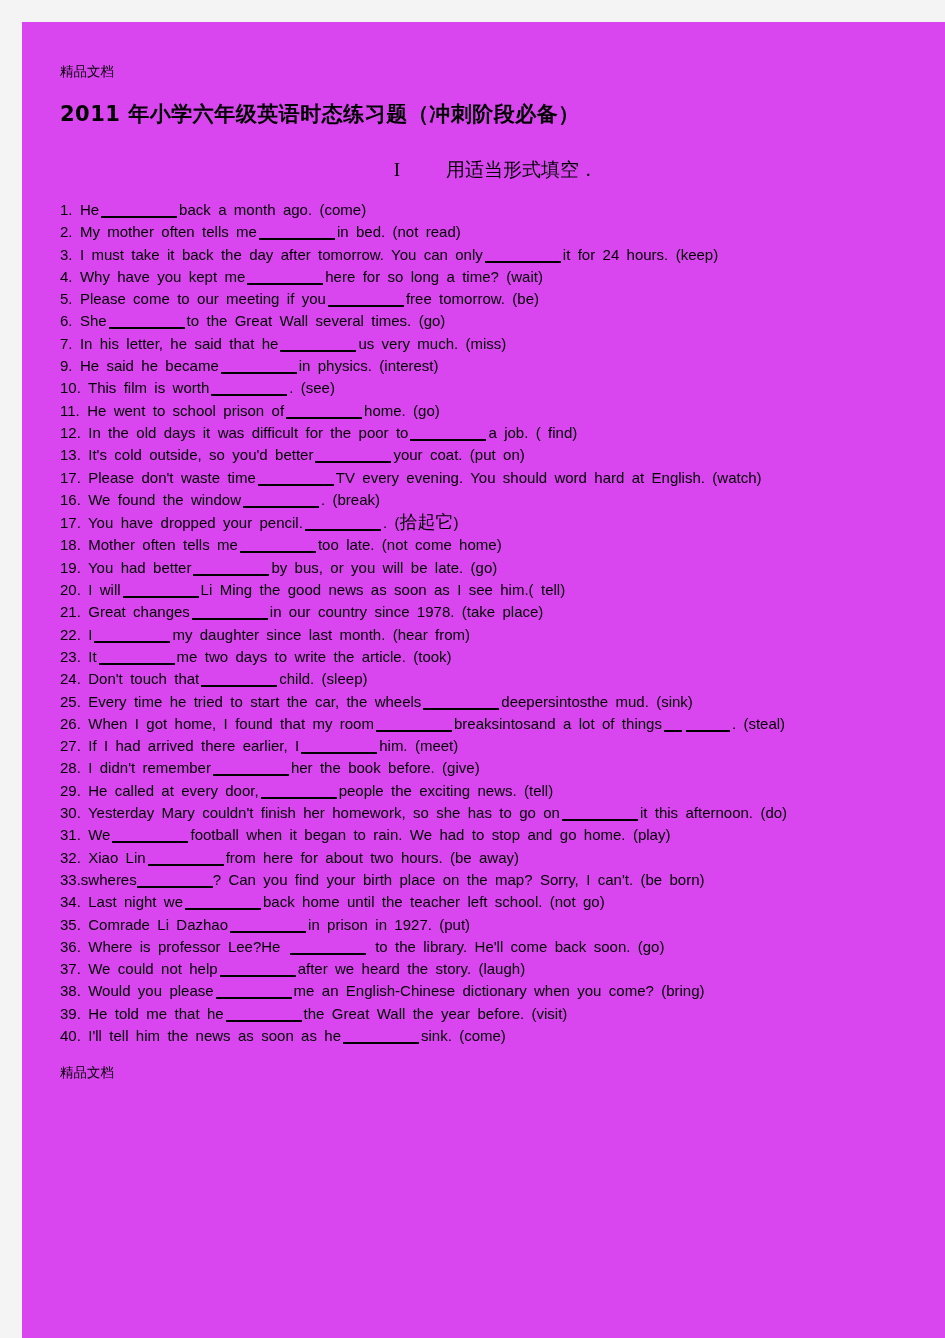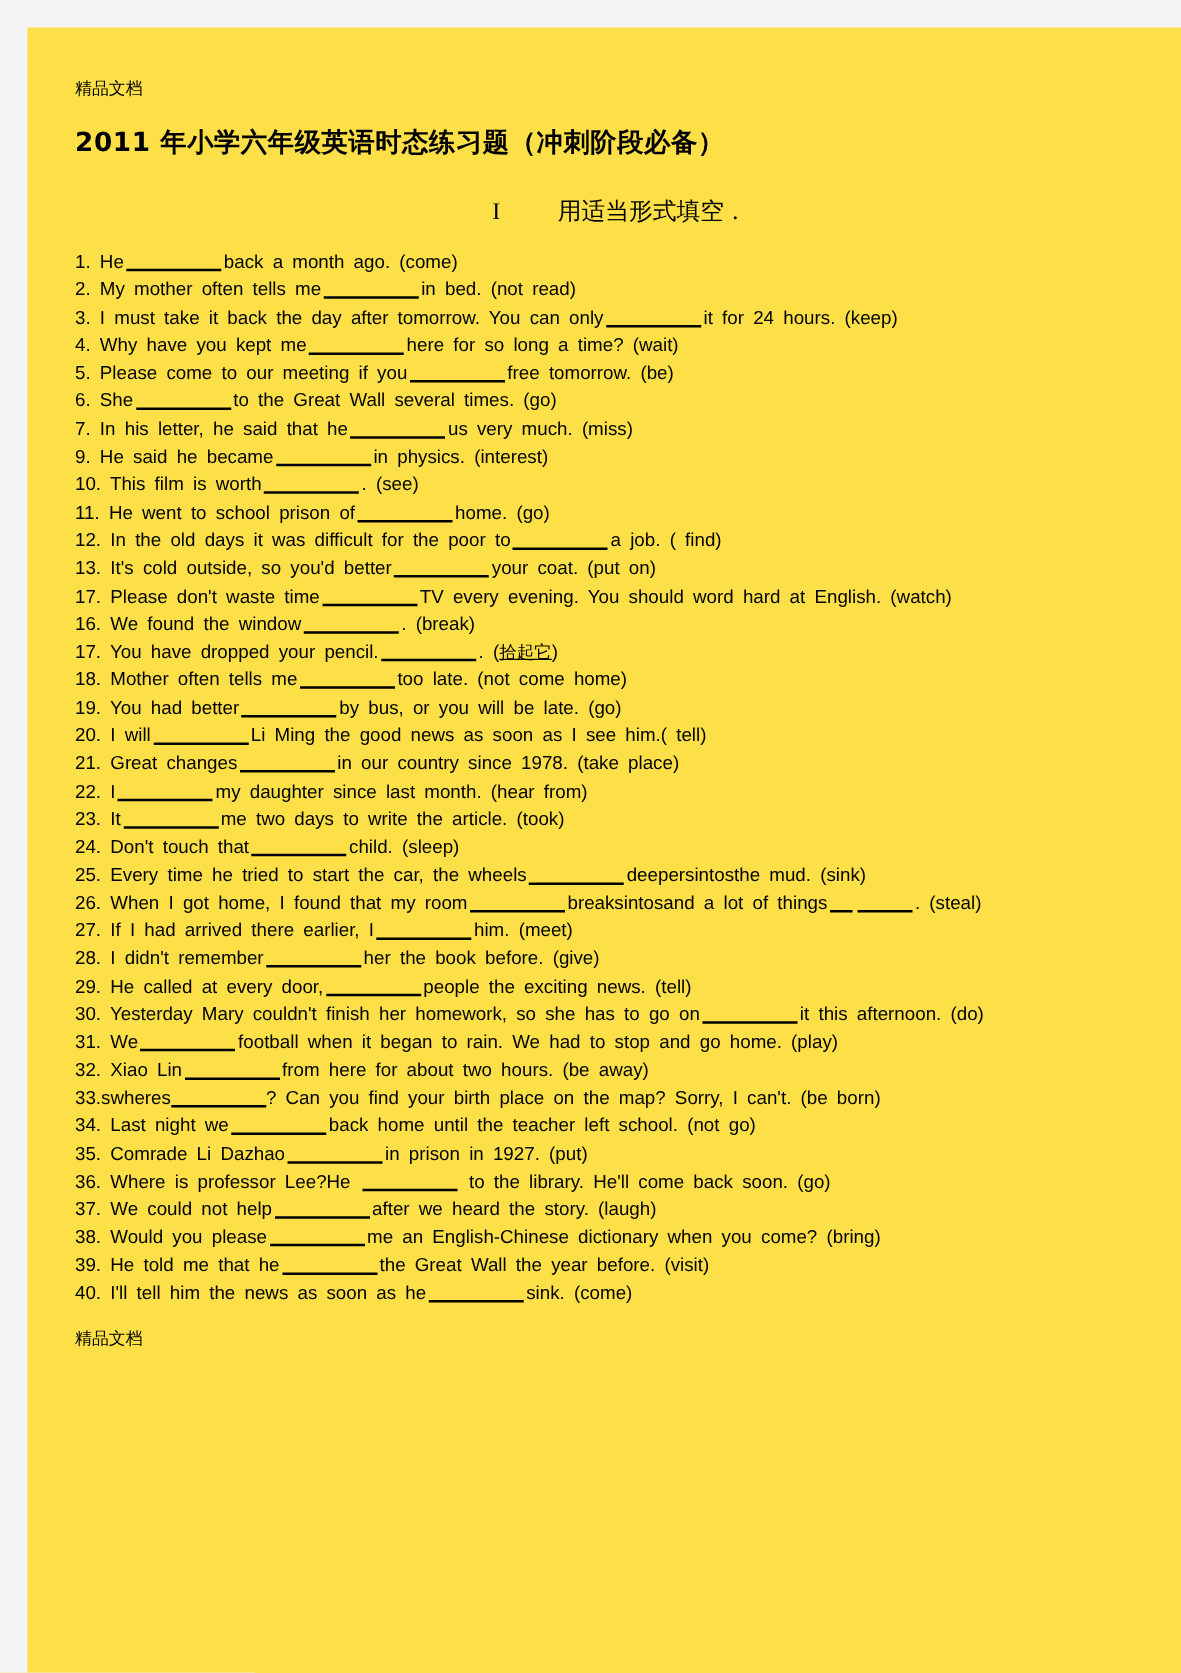--- a/index.html
+++ b/index.html
@@ -13,21 +13,21 @@
     height: 1338px;
     overflow: hidden;
     font-family: "Liberation Sans", "DejaVu Sans", sans-serif;
   }
   .page {
     position: absolute;
     left: 22px;
     top: 22px;
     width: 923px;
     height: 1316px;
-    background: #fde047;
+    background: #d946ef;
   }
   .content {
     position: absolute;
     left: 38px;
     top: 40px;
     width: 865px;
   }
   .watermark-top {
     font-size: 13.5px;
     color: #000;
@@ -76,23 +76,22 @@
     padding: 0;
     -webkit-hyphens: none;
     hyphens: none;
     word-break: break-all;
   }
   .qitem .num {
     word-spacing: normal;
   }
   .qitem .cn {
     font-family: "DejaVu Sans", "Liberation Sans", sans-serif;
-    font-size: 14px;
+    font-size: 18px;
     word-spacing: normal;
-    text-decoration: underline;
   }
   .blank {
     display: inline-block;
     width: 76px;
     border-bottom: 2px solid #000;
     vertical-align: -3px;
     margin: 0 2px;
   }
   .blank.short {
     width: 44px;

